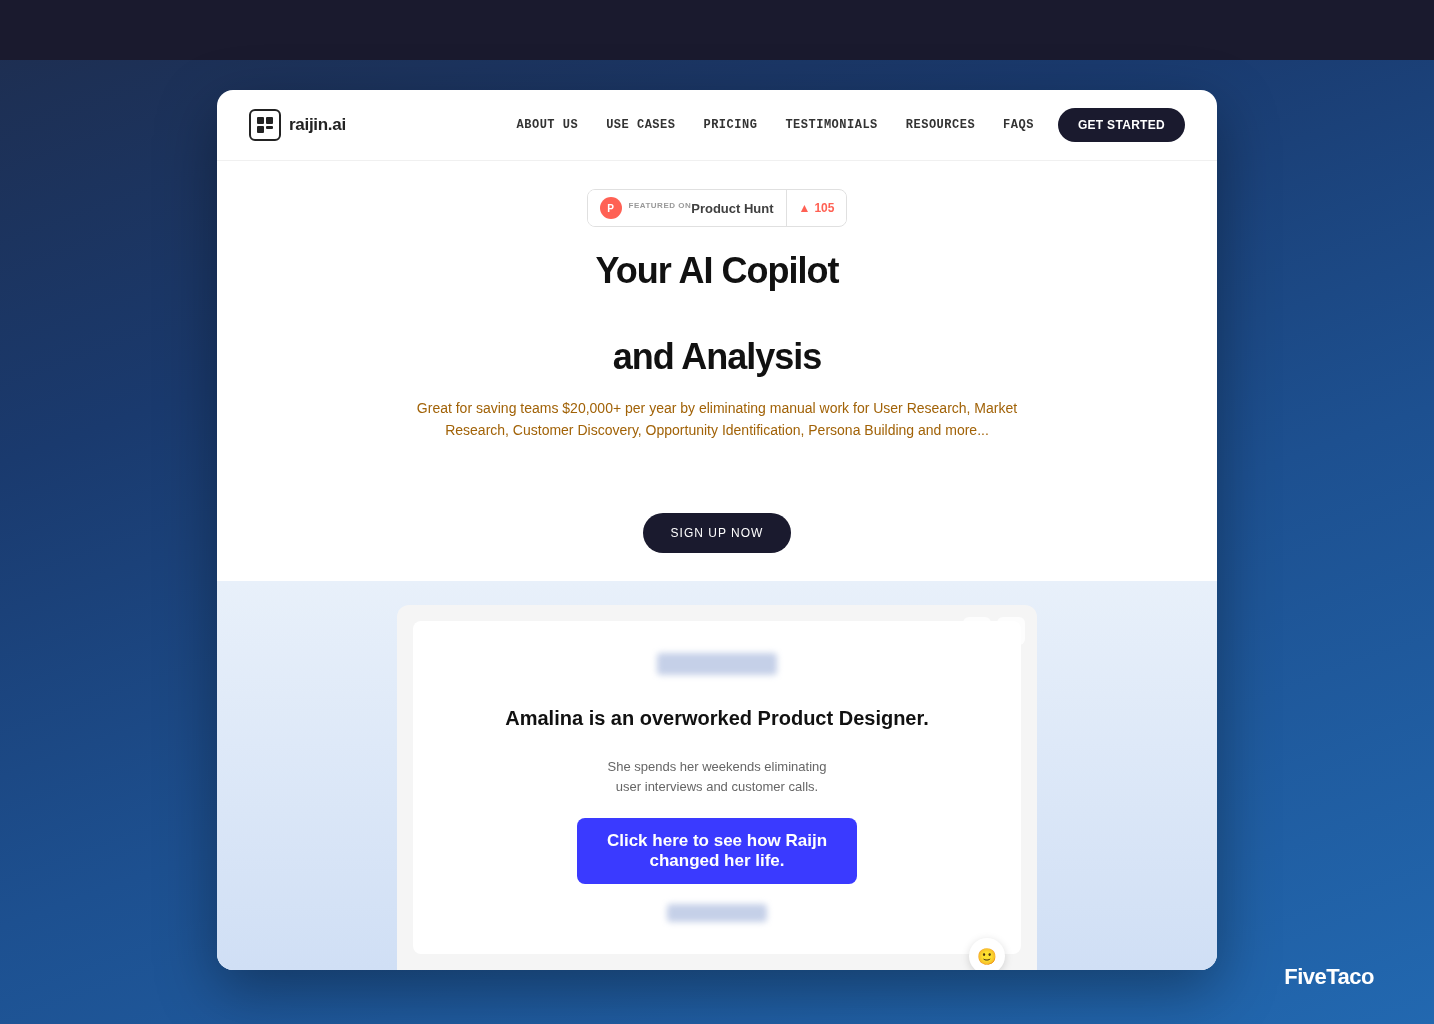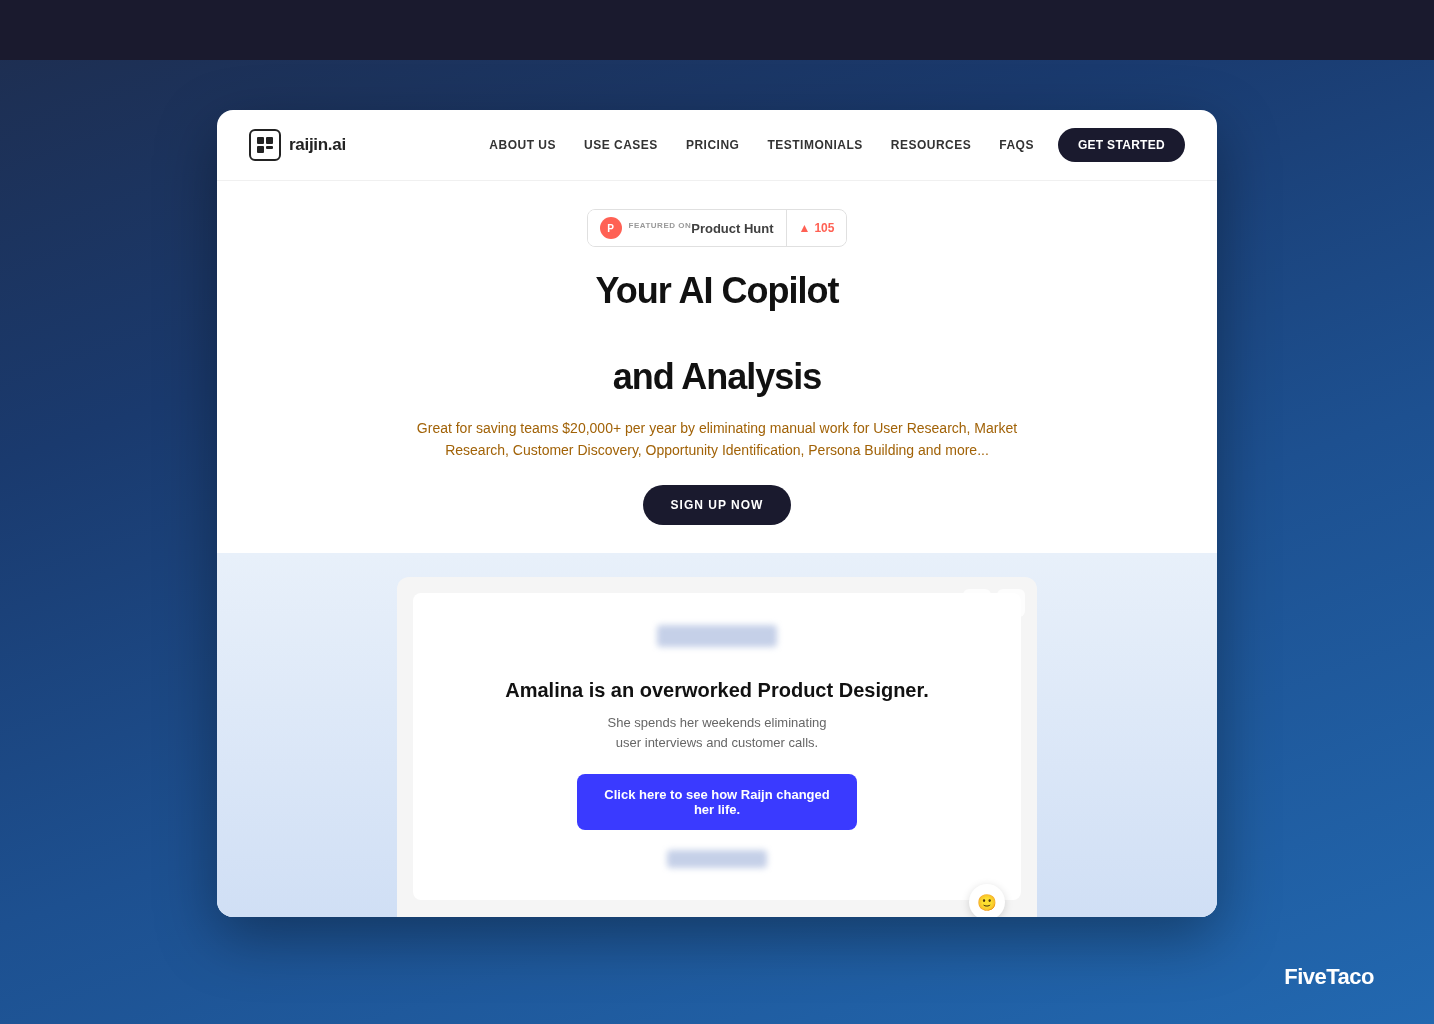--- a/index.html
+++ b/index.html
@@ -16,21 +16,21 @@
     }
 
     .outer-bg {
       width: 100%;
       height: 100%;
       background: linear-gradient(160deg, #1e2d4e 0%, #1a3a6e 30%, #1d5090 60%, #2268b0 100%);
       display: flex;
       flex-direction: column;
       align-items: center;
       justify-content: flex-start;
-      padding-top: 60px;
+      padding-top: 40px;
       padding-bottom: 50px;
     }
 
     
     .top-bar {
       width: 100%;
       height: 60px;
       background: #1a1a2e;
       position: absolute;
       top: 0;
@@ -91,20 +91,21 @@
       margin-right: 24px;
     }
 
     .nav-link {
       font-size: 12px;
       font-weight: 600;
       color: #333;
       text-decoration: none;
       letter-spacing: 0.5px;
       cursor: pointer;
+      font-family: Liberation Mono, monospace;
     }
 
     .btn-get-started {
       background: #1a1a2e;
       color: #fff;
       border: none;
       border-radius: 50px;
       padding: 10px 20px;
       font-size: 12px;
       font-weight: 700;
@@ -209,25 +210,26 @@
       margin-bottom: 24px;
     }
 
     .btn-signup {
       background: #1a1a2e;
       color: #fff;
       border: none;
       border-radius: 50px;
       padding: 13px 28px;
       font-size: 12px;
-      font-weight: 700;
+      font-weight: 400;
       letter-spacing: 1px;
       text-transform: uppercase;
       cursor: pointer;
       margin-bottom: 28px;
+      margin-top: 48px;
     }
 
     
     .demo-area {
       width: 100%;
       background: linear-gradient(180deg, #e8f0fa 0%, #d0dff5 100%);
       padding: 24px 50px 0 50px;
       display: flex;
       justify-content: center;
     }
@@ -281,38 +283,38 @@
       background: #c5d0e8;
       border-radius: 4px;
       margin-bottom: 30px;
       filter: blur(3px);
     }
 
     .demo-persona-title {
       font-size: 20px;
       font-weight: 800;
       color: #111;
-      margin-bottom: 10px;
+      margin-bottom: 26px;
       line-height: 1.3;
     }
 
     .demo-persona-desc {
       font-size: 13px;
       color: #666;
       margin-bottom: 22px;
       line-height: 1.5;
     }
 
     .demo-cta-btn {
       background: #3a3aff;
       color: #fff;
       border: none;
       border-radius: 8px;
       padding: 13px 22px;
-      font-size: 13px;
+      font-size: 17px;
       font-weight: 600;
       cursor: pointer;
       width: 280px;
       margin-bottom: 20px;
     }
 
     .demo-blur-bottom {
       width: 100px;
       height: 18px;
       background: #c5d0e8;

